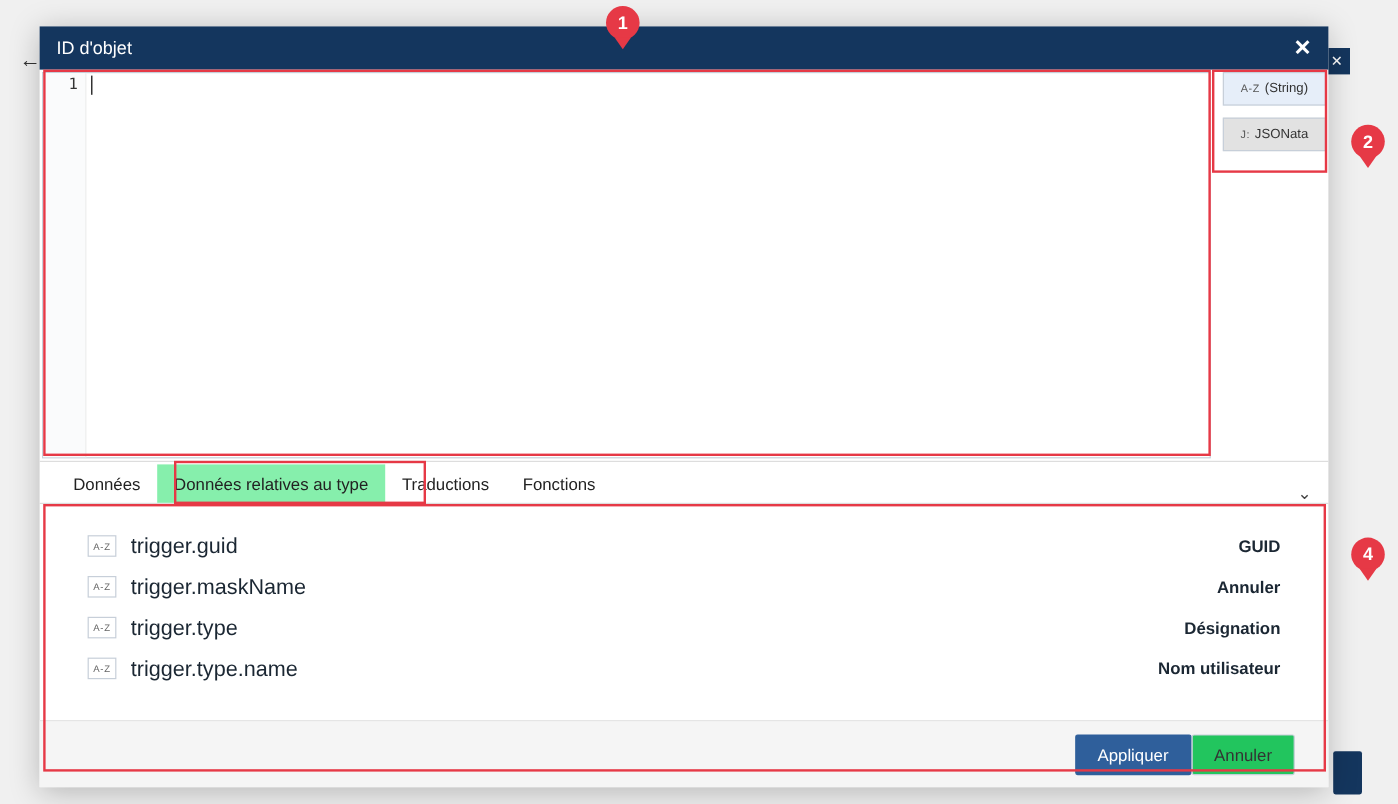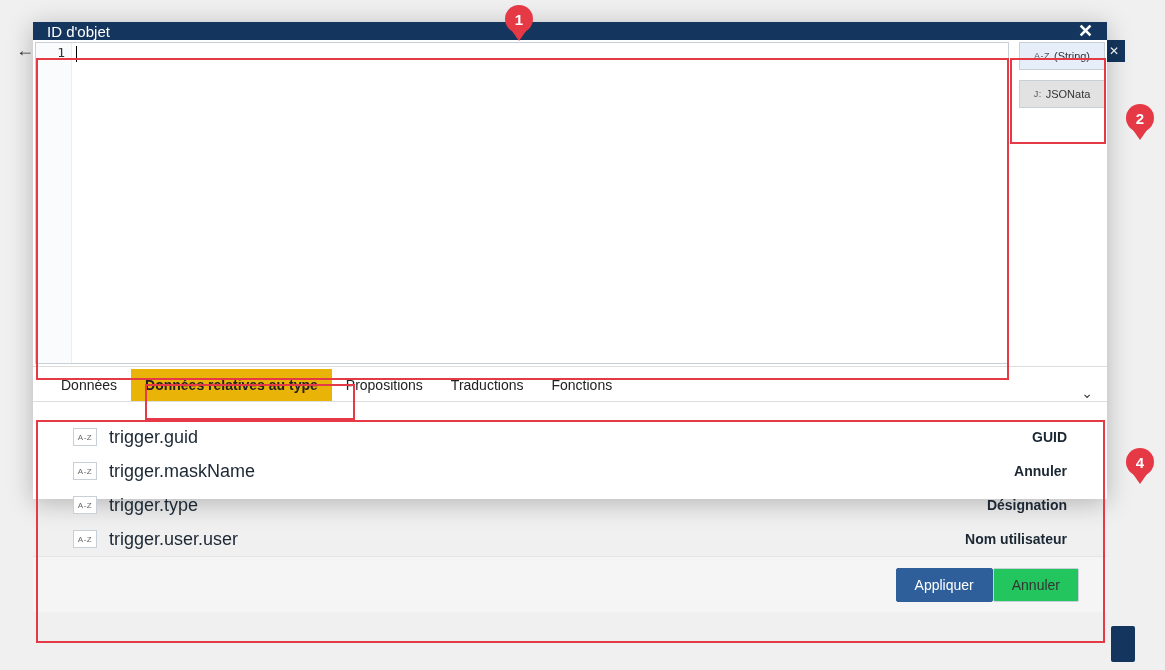--- a/index.html
+++ b/index.html
@@ -6,21 +6,21 @@
     body { font-family: "Segoe UI", Arial, sans-serif; background: #e8e8e8; width: 1165px; height: 670px; overflow: hidden; position: relative; }
 
     .bg-strip { position: absolute; inset: 0; background: #f0f0f0; }
     .back-icon-bg { position: absolute; left: 16px; top: 40px; color: #333; font-size: 18px; }
     .close-icon-bg { position: absolute; right: 40px; top: 40px; width: 22px; height: 22px; background: #14365e; color: #fff; display:flex; align-items:center; justify-content:center; font-size:12px;}
     .bottom-right-btn-bg { position: absolute; right: 30px; bottom: 8px; width: 24px; height: 36px; background: #14365e; border-radius:2px;}
 
     .dialog {
       position: absolute;
       left: 33px; top: 22px;
-      width: 1074px; height: 477px;
+      width: 1074px; height: 634px;
       background: #fff;
       box-shadow: 0 4px 24px rgba(0,0,0,0.25);
       display: flex; flex-direction: column;
     }
 
     .dialog-header {
       background: #14365e;
       color: #fff;
       height: 36px;
       display: flex; align-items: center; justify-content: space-between;
@@ -58,21 +58,21 @@
     .type-btn .pre { font-size:9px; letter-spacing:0.5px; color:#555; }
 
     .tabs-strip {
       border-top:1px solid #ddd; border-bottom:1px solid #ddd;
       display:flex; align-items:flex-end;
       height:36px; padding-left:14px; padding-right:14px;
       font-size:14px; color:#222;
       position:relative;
     }
     .tab { padding: 8px 14px; cursor:pointer; }
-    .tab.active { background:#eab308;font-weight:bold; }
+    .tab.active { background:#86efac; }
     .tabs-strip .chevron { margin-left:auto; color:#444; font-size:14px; cursor:pointer;}
 
     .data-panel { flex:1; padding: 18px 40px 0 40px; overflow:auto; }
     .row { display:flex; align-items:center; height:34px; }
     .badge-az {
       width:24px; height:18px; border:1px solid #c7cfd9; background:#fff;
       display:flex; align-items:center; justify-content:center;
       font-size:8px; color:#666; margin-right:12px; letter-spacing:0.5px;
     }
     .row .path { font-size:18px; color:#1b2733; }
@@ -147,21 +147,20 @@
         <div class="type-btn jsonata">
           <span class="pre">J:</span>
           <span>JSONata</span>
         </div>
       </div>
     </div>
 
     <div class="tabs-strip">
       <div class="tab">Données</div>
       <div class="tab active">Données relatives au type</div>
-      <div class="tab">Propositions</div>
       <div class="tab">Traductions</div>
       <div class="tab">Fonctions</div>
       <span class="chevron">⌄</span>
     </div>
 
     <div class="data-panel">
       <div class="row">
         <span class="badge-az">A-Z</span>
         <span class="path">trigger.guid</span>
         <span class="desc">GUID</span>
@@ -171,21 +170,21 @@
         <span class="path">trigger.maskName</span>
         <span class="desc">Annuler</span>
       </div>
       <div class="row">
         <span class="badge-az">A-Z</span>
         <span class="path">trigger.type</span>
         <span class="desc">Désignation</span>
       </div>
       <div class="row">
         <span class="badge-az">A-Z</span>
-        <span class="path">trigger.user.user</span>
+        <span class="path">trigger.type.name</span>
         <span class="desc">Nom utilisateur</span>
       </div>
     </div>
 
     <div class="footer">
       <div class="btn btn-primary">Appliquer</div>
       <div class="btn btn-secondary">Annuler</div>
     </div>
   </div>
 </div>

